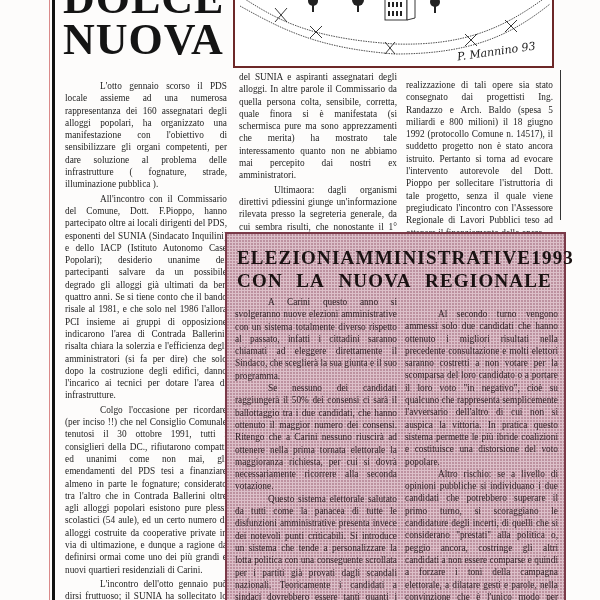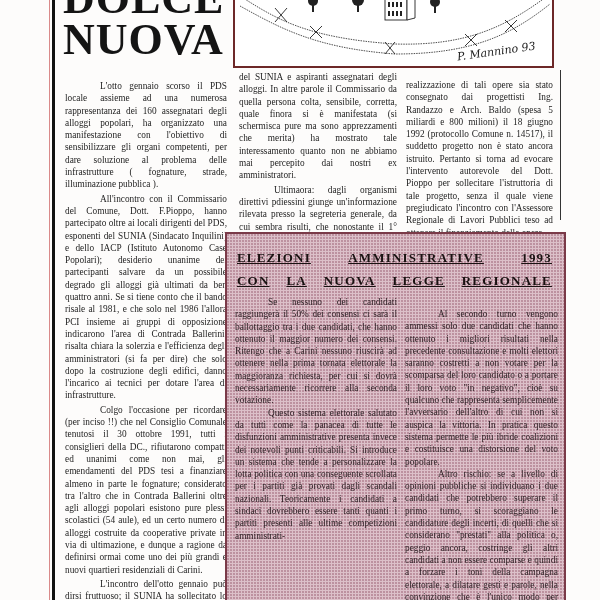--- a/index.html
+++ b/index.html
@@ -47,23 +47,22 @@
   .box {
     position:absolute; left:225px; top:232px; width:337px; height:380px;
     border:2px solid #7a3a48;
     background-color:#dcc0c9;
     background-image:
       radial-gradient(circle at 1px 1px, rgba(150,90,110,0.45) 0.8px, transparent 1px);
     background-size:3px 3px;
   }
   .box-title {
     position:absolute; left:10px; top:12px; width:315px;
-    font-weight:bold; font-size:13px; line-height:23px; color:#1a1212;
+    font-weight:bold; font-size:19px; line-height:23px; color:#1a1212;
     letter-spacing:1.2px;
-    text-decoration:underline;
   }
   .box-title .line { display:flex; justify-content:space-between; }
   .bcol { position:absolute; font-size:9.3px; line-height:12.3px; text-align:justify; color:#2a1e22; }
   .bcol p { margin:0; text-indent:33px; }
   .bcol p.noindent { text-indent:0; }
   .bcol .gap { height:12px; }
   .bcol1 { left:8px; top:62px; width:162px; }
   .bcol2 { left:178px; top:62px; width:153px; }
 </style>
 </head>
@@ -141,26 +140,26 @@
   <div class="box-title">
     <div class="line">
       <span>ELEZIONI</span>
       <span>AMMINISTRATIVE</span>
       <span>1993</span>
     </div>
     <div class="line">
       <span>CON</span>
       <span>LA</span>
       <span>NUOVA</span>
-      <span>LEGGE</span>
       <span>REGIONALE</span>
     </div>
   </div>
 
   <div class="bcol bcol1">
+    <p>A Carini questo anno si svolgeranno nuove elezioni amministrative con un sistema totalmente diverso rispetto al passato, infatti i cittadini saranno chiamati ad eleggere direttamente il Sindaco, che sceglierà la sua giunta e il suo programma.</p>
     <p>Se nessuno dei candidati raggiungerà il 50% dei consensi ci sarà il ballottaggio tra i due candidati, che hanno ottenuto il maggior numero dei consensi. Ritengo che a Carini nessuno riuscirà ad ottenere nella prima tornata elettorale la maggioranza richiesta, per cui si dovrà necessariamente ricorrere alla seconda votazione.</p>
     <p>Questo sistema elettorale salutato da tutti come la panacea di tutte le disfunzioni amministrative presenta invece dei notevoli punti criticabili. Si introduce un sistema che tende a personalizzare la lotta politica con una conseguente scrollata per i partiti già provati dagli scandali nazionali. Teoricamente i candidati a sindaci dovrebbero essere tanti quanti i partiti presenti alle ultime competizioni amministrati-</p>
   </div>
 
   <div class="bcol bcol2">
     <div class="gap"></div>
     <p>Al secondo turno vengono ammessi solo due candidati che hanno ottenuto i migliori risultati nella precedente consultazione e molti elettori saranno costretti a non votare per la scomparsa del loro candidato o a portare il loro voto "in negativo", cioè su qualcuno che rappresenta semplicemente l'avversario dell'altro di cui non si auspica la vittoria. In pratica questo sistema permette le più ibride coalizioni e costituisce una distorsione del voto popolare.</p>
     <p>Altro rischio: se a livello di opinioni pubbliche si individuano i due candidati che potrebbero superare il primo turno, si scoraggiano le candidature degli incerti, di quelli che si considerano "prestati" alla politica o, peggio ancora, costringe gli altri candidati a non essere comparse e quindi a forzare i toni della campagna elettorale, a dilatare gesti e parole, nella convinzione che è l'unico modo per essere presenti nella competizione elettorale.</p>
   </div>
 </div>

